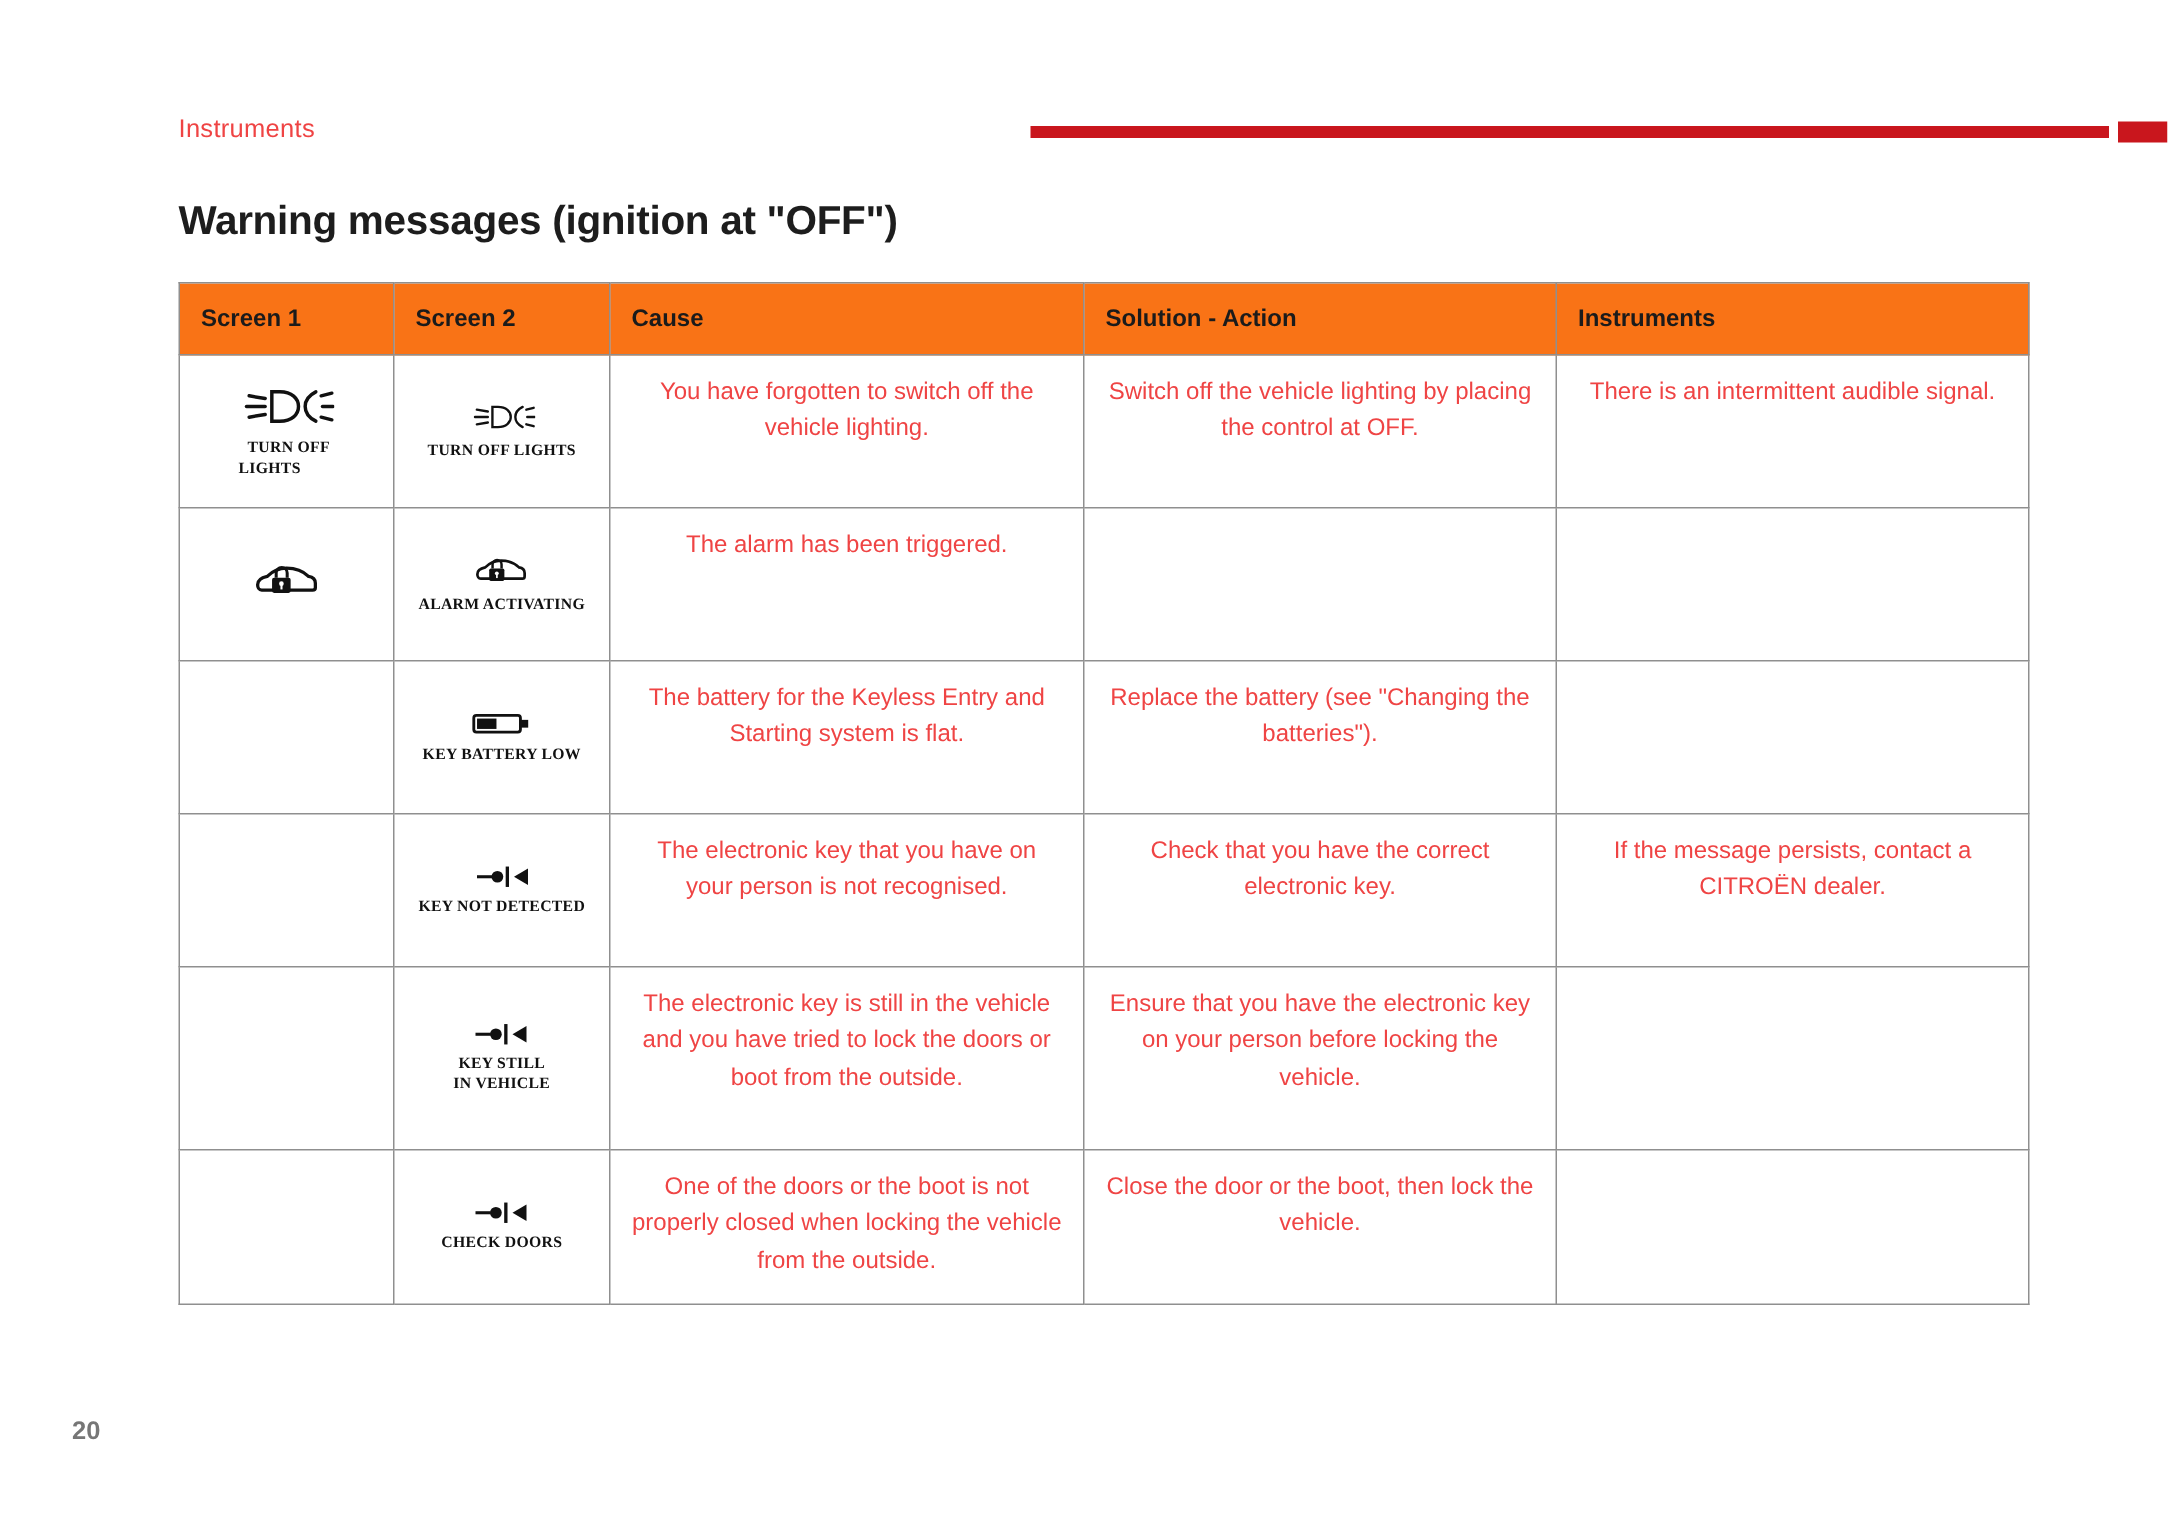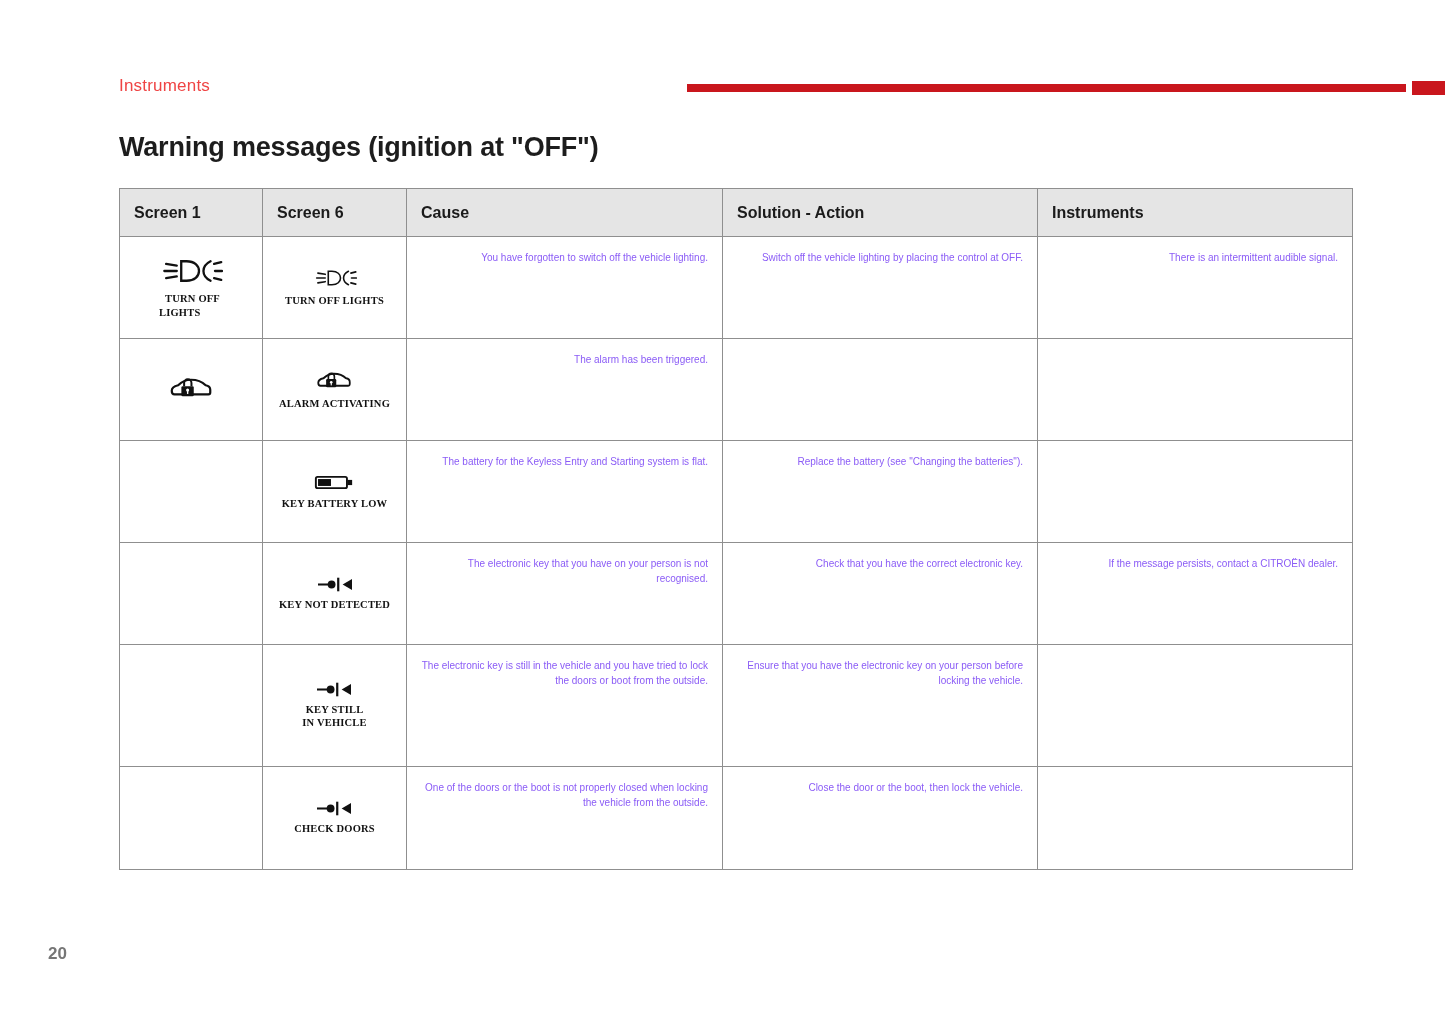--- a/index.html
+++ b/index.html
@@ -27,27 +27,27 @@
   }
   table.warn {
     position:absolute; left:119px; top:188px; width:1233px;
     border-collapse:collapse; table-layout:fixed;
   }
   table.warn th, table.warn td {
     border:1px solid #8f8f8f;
   }
   table.warn thead tr { height:48px; }
   table.warn th {
-    background:#e5e5e5; text-align:left; vertical-align:middle;
+    background:#f97316; text-align:left; vertical-align:middle;
     font-size:16px; font-weight:bold; padding:0 14px; color:#1b1b1b;
   }
   td.text {
-    vertical-align:top; text-align:right;
+    vertical-align:top; text-align:center;
     padding:13px 14px 10px 14px;
-    font-size:10px; line-height:1.52; color:#8b5cf6;
+    font-size:16px; line-height:1.52; color:#ef4444;
   }
   td.screen {
     vertical-align:middle; text-align:center; padding:6px 4px;
   }
   tr.r-a { height:102px; }
   tr.r-b { height:102px; }
   tr.r-c { height:102px; }
   tr.r-d { height:102px; }
   tr.r-e { height:122px; }
   tr.r-f { height:103px; }
@@ -117,21 +117,21 @@
   <colgroup>
     <col style="width:143px">
       <col style="width:144px">
       <col style="width:316px">
       <col style="width:315px">
       <col style="width:315px">
   </colgroup>
   <thead>
     <tr>
       <th>Screen 1</th>
-      <th>Screen 6</th>
+      <th>Screen 2</th>
       <th>Cause</th>
       <th>Solution - Action</th>
       <th>Instruments</th>
     </tr>
   </thead>
   <tbody>
 
     <tr class="r-a">
       <td class="screen">
         <div class="iconwrap">

